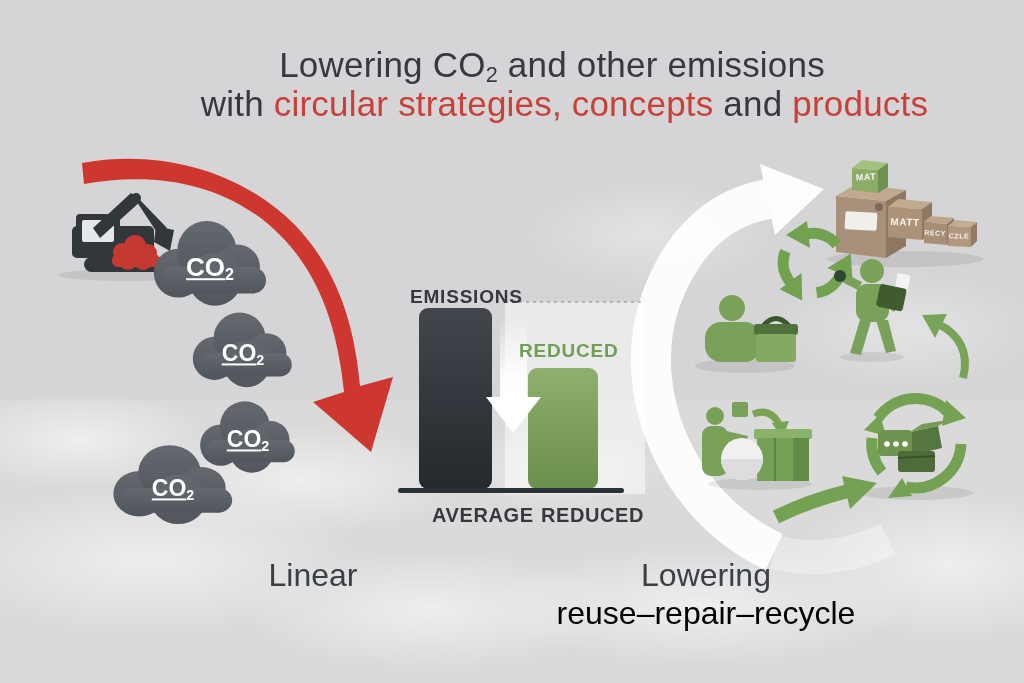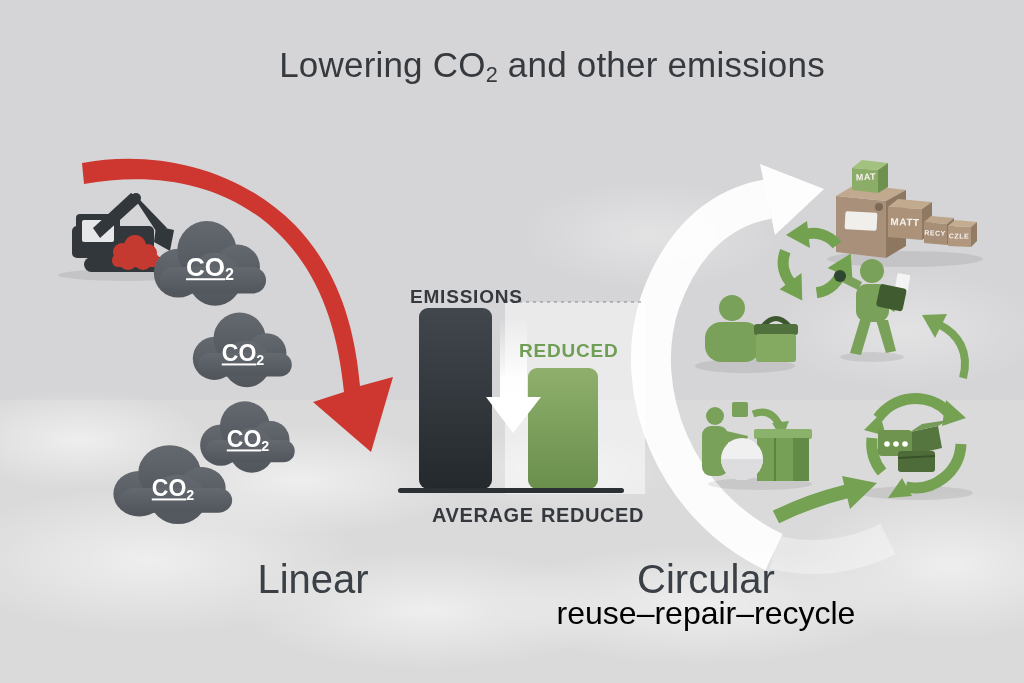--- a/index.html
+++ b/index.html
@@ -10,21 +10,21 @@
   .txt{position:absolute;z-index:2;white-space:nowrap;}
   .center{text-align:center;}
   .title-line{font-size:35px;font-weight:500;color:#36393e;letter-spacing:0.2px;}
   .red{color:#c94038;}
   .green-t{color:#000000;}
   .cloud-label{color:#ffffff;font-weight:bold;transform:translate(-50%,-50%);text-decoration:underline;}
   .sub{font-size:0.62em;vertical-align:-0.22em;}
   .chart-head{font-size:19px;font-weight:bold;color:#35393e;letter-spacing:0.8px;}
   .chart-green{font-size:19px;font-weight:bold;color:#6f9e55;letter-spacing:0.8px;}
   .axis-label{font-size:20px;font-weight:bold;color:#35393e;letter-spacing:0.6px;margin-left:23px;}
-  .legend-title{font-size:40px;font-weight:500;color:#3a4045;}
+  .legend-title{font-size:32px;font-weight:500;color:#3a4045;}
   .legend-sub{font-size:32px;font-weight:500;}
   .box-label{position:absolute;z-index:3;color:#f5f3ef;font-weight:bold;
              transform:translate(-50%,-50%);letter-spacing:0.5px;}
 </style>
 </head>
 <body>
 
 <div class="stage">
 
 <svg width="1024" height="683" viewBox="0 0 1024 683">
@@ -228,33 +228,34 @@
     <polygon points="842,476 877,483 850,509" fill="#74a152"></polygon>
   </g>
   <g>
     <path d="M 963,378 C 970,352 958,334 940,325" fill="none" stroke="#79a458" stroke-width="8"></path>
     <polygon points="922,315 947,314 935,338" fill="#79a458"></polygon>
   </g>
 </svg>
 
 <div class="txt title-line center" style="left:80px;right:0;top:45px;"><span>Lowering CO</span><span class="sub">2</span><span> and other emissions</span></div>
 
+<div class="txt title-line center" style="left:105px;right:0;top:84px;"><span>with </span><span class="red">circular strategies, concepts</span><span> and </span><span class="red">products</span></div>
 
 <div class="txt cloud-label" style="left:210px;top:268px;font-size:26px;"><span>CO</span><span class="sub">2</span></div>
 <div class="txt cloud-label" style="left:243px;top:354px;font-size:23px;"><span>CO</span><span class="sub">2</span></div>
 <div class="txt cloud-label" style="left:248px;top:440px;font-size:23px;"><span>CO</span><span class="sub">2</span></div>
 <div class="txt cloud-label" style="left:173px;top:489px;font-size:23px;"><span>CO</span><span class="sub">2</span></div>
 
 <div class="txt chart-head" style="left:410px;top:286px;">EMISSIONS</div>
 <div class="txt chart-green" style="left:519px;top:340px;">REDUCED</div>
 <div class="txt axis-label center" style="left:409px;width:100px;top:504px;">AVERAGE</div>
 <div class="txt axis-label center" style="left:518px;width:100px;top:504px;">REDUCED</div>
 
 <span class="box-label" style="left:866px;top:177px;font-size:9px;transform:translate(-50%,-50%) rotate(-3deg);">MAT</span>
 <span class="box-label" style="left:905px;top:222px;font-size:10px;transform:translate(-50%,-50%) rotate(2deg);">MATT</span>
 <span class="box-label" style="left:935px;top:233px;font-size:7px;transform:translate(-50%,-50%) rotate(2deg);">RECY</span>
 <span class="box-label" style="left:959px;top:236px;font-size:7px;transform:translate(-50%,-50%) rotate(1deg);">CZLE</span>
 
 <div class="txt legend-title center" style="left:163px;width:300px;top:557px;">Linear</div>
-<div class="txt legend-title center" style="left:556px;width:300px;top:557px;">Circular</div>
+<div class="txt legend-title center" style="left:556px;width:300px;top:557px;">Lowering</div>
 <div class="txt legend-sub green-t center" style="left:556px;width:300px;top:595px;">reuse–repair–recycle</div>
 
 </div>
 
 </body></html>

